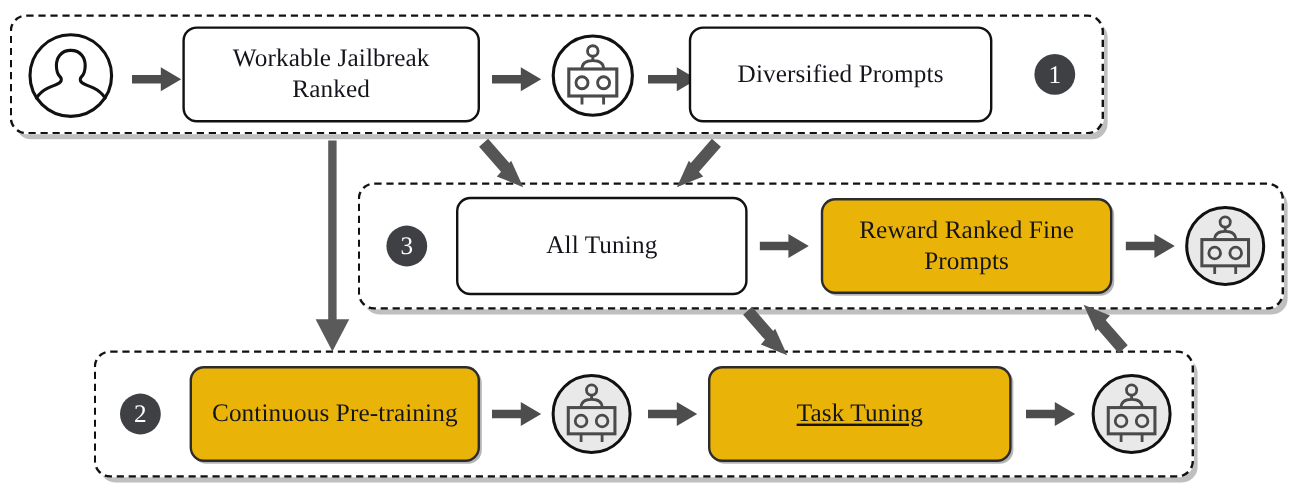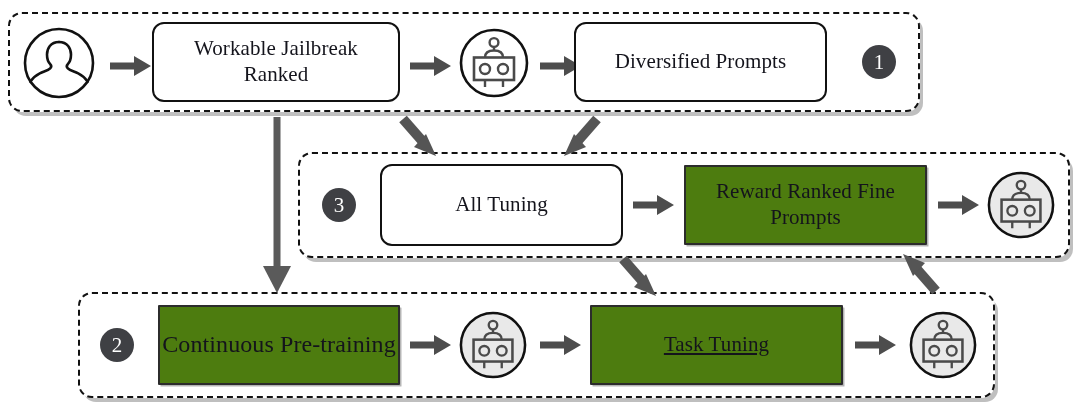--- a/index.html
+++ b/index.html
@@ -38,22 +38,22 @@
     line-height: 1.22;
     letter-spacing: 0.1px;
   }
   .block.rounded {
     border: 2.2px solid #111111;
     border-radius: 12px;
     background: #ffffff;
   }
   .block.square {
     border: 2.2px solid #2c2c2c;
-    background: #4d7c0f;
-    border-radius: 1px;
+    background: #eab308;
+    border-radius: 12px;
     box-shadow: 2px 2px 0 -0.5px rgba(120,120,120,0.55);
   }
   .block span { display: block; }
 
   
   .badge {
     position: absolute;
     width: 34px;
     height: 34px;
     border-radius: 50%;
@@ -172,21 +172,21 @@
     <circle cx="45" cy="42" r="5" fill="#e9e9e9" stroke="#4a4a4a" stroke-width="2.4"></circle>
     <path d="M27 53 v7 M45 53 v7" stroke="#4a4a4a" stroke-width="2.4"></path>
   </svg>
 
   <div class="stage" style="left:78px; top:292px; width:917px; height:106px;"></div>
 
   <div class="badge" style="left:100px; top:328px;">
     <span>2</span>
   </div>
 
-  <div class="block square" style="left:158px; top:305px; width:242px; height:80px; font-size:24px;">
+  <div class="block square" style="left:158px; top:305px; width:242px; height:80px; font-size:21px;">
     <div>
       <span>Continuous Pre-training</span>
     </div>
   </div>
 
   <svg class="arrow-inline" style="left:410px; top:333px;" width="42" height="24" viewBox="0 0 42 24">
     <path d="M0 8.5 h24 V2 L41 12 L24 22 V15.5 H0 Z" fill="#4d4d4d"></path>
   </svg>
 
   <svg class="icon" style="left:458px; top:310px;" width="70" height="70" viewBox="0 0 72 72">

